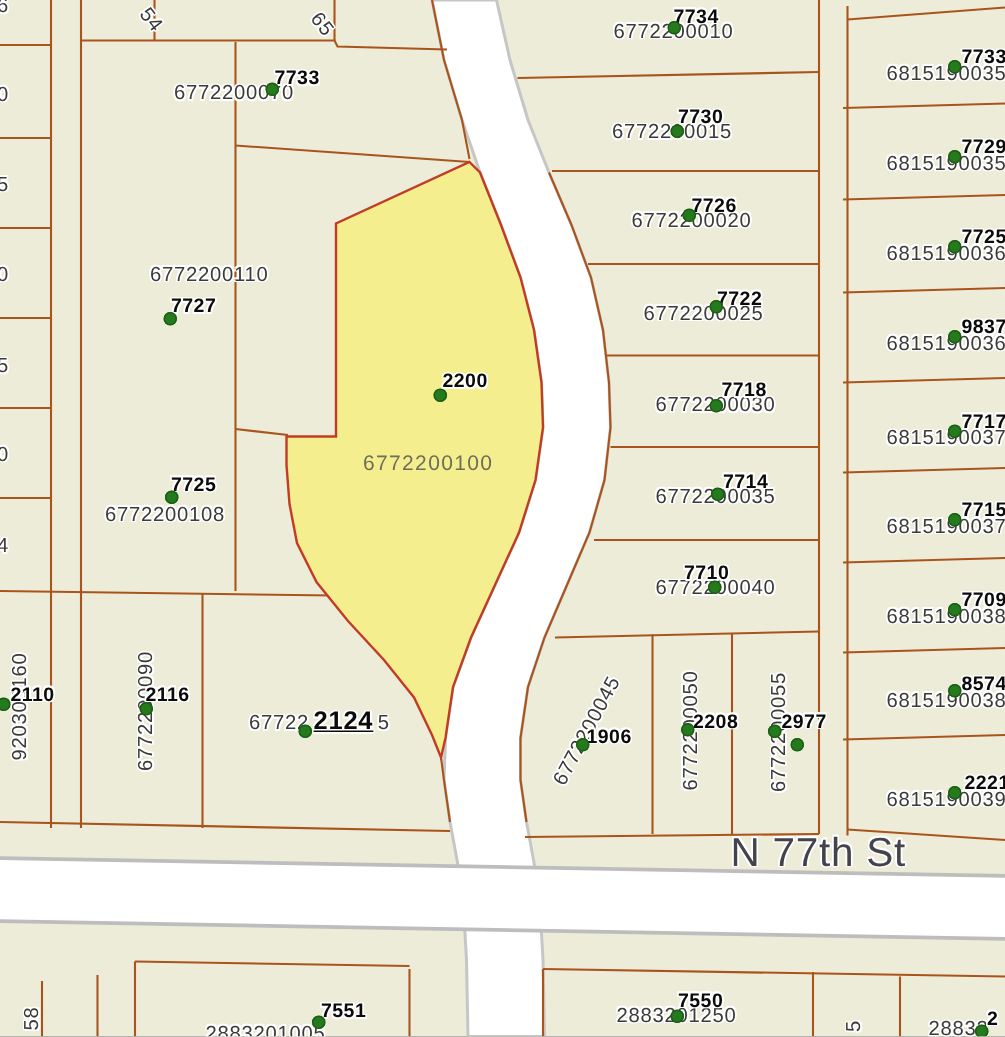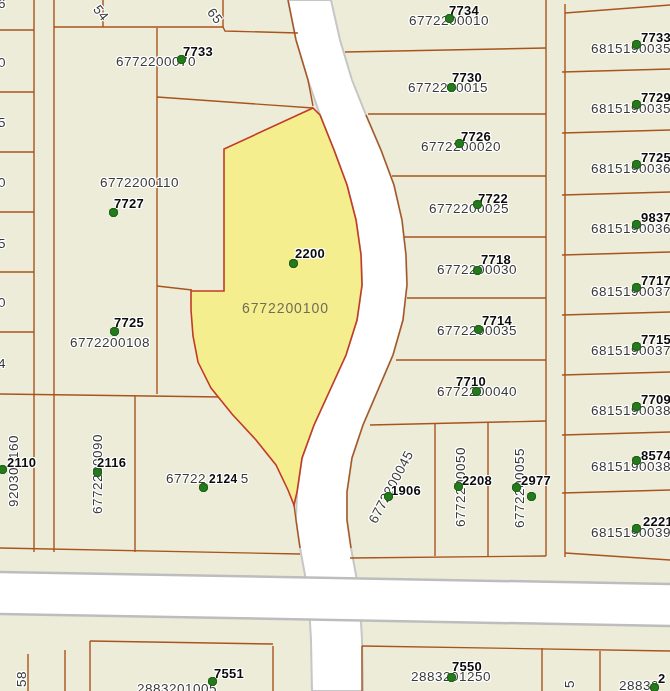--- a/index.html
+++ b/index.html
@@ -3,21 +3,21 @@
 <meta charset="utf-8">
 <style>
   html,body{margin:0;padding:0;background:#888;}
   #stage{position:relative;width:670px;height:691px;overflow:hidden;background:#edecd9;
          font-family:"Liberation Sans",sans-serif;cursor:crosshair;}
   #stage svg{position:absolute;left:0;top:0;}
   .halo{text-shadow:1px 0 0 #fff,-1px 0 0 #fff,0 1px 0 #fff,0 -1px 0 #fff,
         1px 1px 0 #fff,-1px -1px 0 #fff,1px -1px 0 #fff,-1px 1px 0 #fff;}
   .pid{position:absolute;font-size:13.5px;letter-spacing:.5px;color:#3a3a3a;white-space:nowrap;z-index:3;}
   .addr{position:absolute;font-size:13px;font-weight:bold;color:#0b0b0b;letter-spacing:.3px;white-space:nowrap;z-index:4;}
-  .addr-inline{font-size:12px;font-weight:bold;color:#0b0b0b;margin:0 3px;}
+  .addr-inline{font-size:17px;font-weight:bold;color:#0b0b0b;margin:0 3px;text-decoration:underline;}
   .olive{color:#6f6e58;letter-spacing:.9px;font-size:14px;}
   .street{position:absolute;font-size:27px;color:#43434d;letter-spacing:.5px;white-space:nowrap;z-index:3;}
   .dot{position:absolute;width:9px;height:9px;border-radius:50%;background:#267a1e;
        box-shadow:inset 0 0 0 1px #1c5e15;z-index:5;}
   .rot{position:absolute;width:0;height:0;z-index:3;}
   .rot>span{position:absolute;display:block;white-space:nowrap;
             transform:translate(-50%,-50%) rotate(var(--r));
             font-size:13.5px;letter-spacing:.5px;color:#3a3a3a;}
   .edge-digit{position:absolute;left:-2px;font-size:13.5px;color:#3a3a3a;z-index:3;}
 </style>
@@ -167,20 +167,21 @@
   <div class="pid halo" style="left:591px;top:284px">6815190037</div>
   <div class="addr halo" style="left:641px;top:332px">7715</div>
   <div class="pid halo" style="left:591px;top:343px">6815190037</div>
   <div class="addr halo" style="left:641px;top:392px">7709</div>
   <div class="pid halo" style="left:591px;top:403px">6815190038</div>
   <div class="addr halo" style="left:641px;top:448px">8574</div>
   <div class="pid halo" style="left:591px;top:459px">6815190038</div>
   <div class="addr halo" style="left:643px;top:514px">2221</div>
   <div class="pid halo" style="left:591px;top:525px">6815190039</div>
 
+  <div class="street halo" style="left:487px;top:553px">N 77th St</div>
 
   <div class="addr halo" style="left:214px;top:666px">7551</div>
   <div class="pid halo" style="left:137px;top:681px">2883201005</div>
   <div class="addr halo" style="left:452px;top:659px">7550</div>
   <div class="pid halo" style="left:411px;top:669px">2883201250</div>
 
   <div class="pid halo" style="left:619px;top:678px">28832</div>
   <div class="addr halo" style="left:658px;top:671px">2</div>
 
   <div class="rot" style="left:101px;top:13px">

